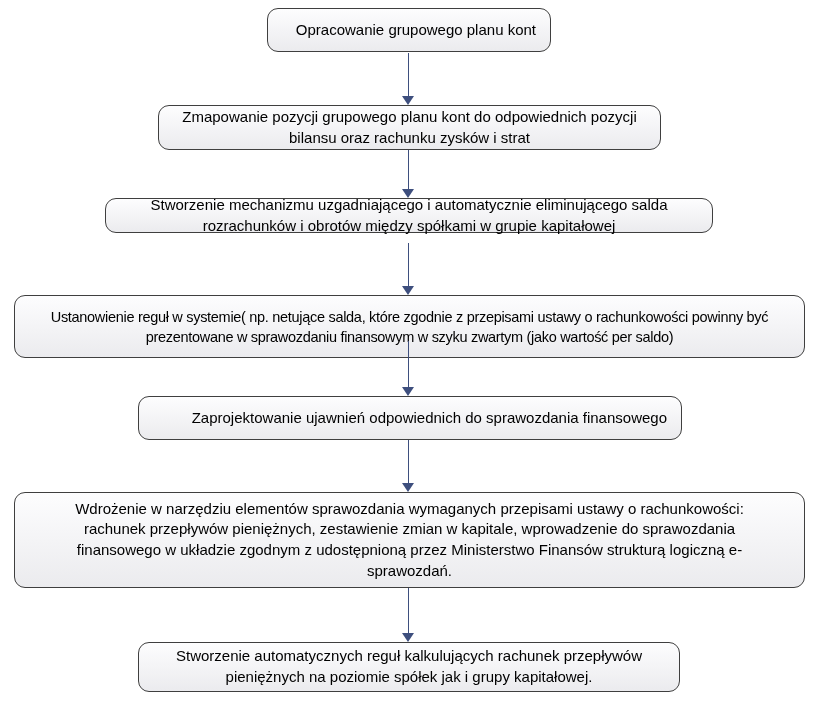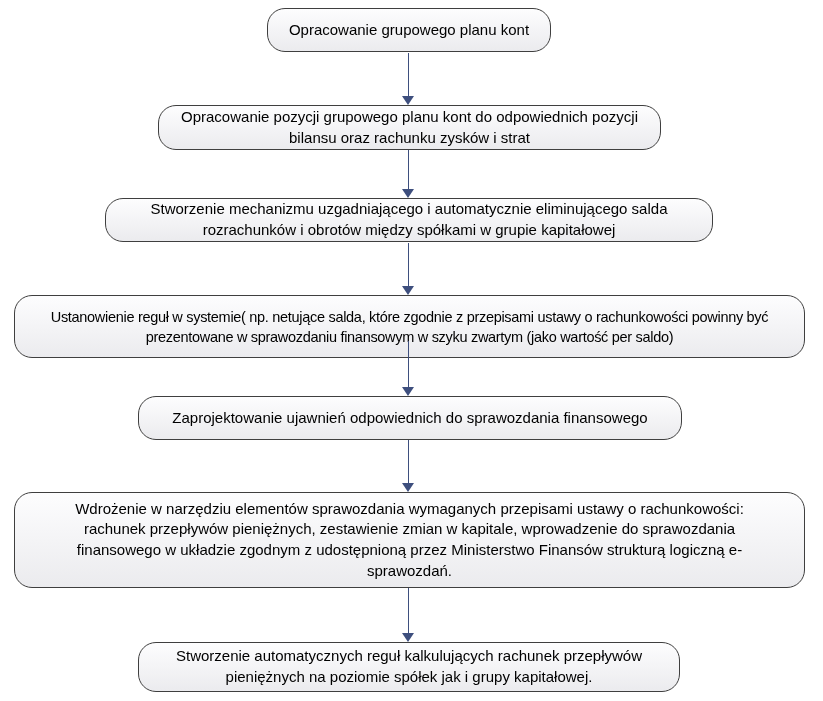--- a/index.html
+++ b/index.html
@@ -21,32 +21,32 @@
     position:relative;
     width:823px;
     height:701px;
     background:var(--page-bg);
     overflow:hidden;
   }
   .box{
     position:absolute;
     display:flex;
     align-items:center;
-    justify-content:center;
+    justify-content:flex-end;
     text-align:center;
     border:1.5px solid var(--box-border);
-    border-radius:18px;
+    border-radius:11px;
     background:linear-gradient(180deg,var(--box-fill-top) 0%,var(--box-fill-bottom) 100%);
     font-size:15px;
     line-height:1.38;
     padding:3px 14px;
   }
   .b1{left:267px;top:8px;width:284px;height:44px;}
   .b2{left:158px;top:105px;width:503px;height:45px;}
-  .b3{left:105px;top:198px;width:608px;height:44px;}
+  .b3{left:105px;top:198px;width:608px;height:35px;}
   .b4{left:14px;top:295px;width:791px;height:63px;font-size:14.5px;letter-spacing:-0.3px;padding:21px 10px;}
   .b5{left:138px;top:396px;width:544px;height:44px;}
   .b6{left:14px;top:492px;width:791px;height:96px;padding:3px 34px;}
   .b7{left:138px;top:642px;width:542px;height:50px;}
 
   .arrow{
     position:absolute;
     left:402px;
     width:13px;
   }
@@ -81,21 +81,21 @@
 
 <div class="canvas">
 
   <div class="box b1">
     <span>Opracowanie grupowego planu kont</span>
   </div>
 
   <div class="arrow a1"></div>
 
   <div class="box b2">
-    <span>Opracowanie pozycji grupowego planu kont do odpowiednich pozycji bilansu oraz rachunku zysków i strat</span>
+    <span>Zmapowanie pozycji grupowego planu kont do odpowiednich pozycji bilansu oraz rachunku zysków i strat</span>
   </div>
 
   <div class="arrow a2"></div>
 
   <div class="box b3">
     <span>Stworzenie mechanizmu uzgadniającego i automatycznie eliminującego salda rozrachunków i obrotów między spółkami w grupie kapitałowej</span>
   </div>
 
   <div class="arrow a3"></div>
 

